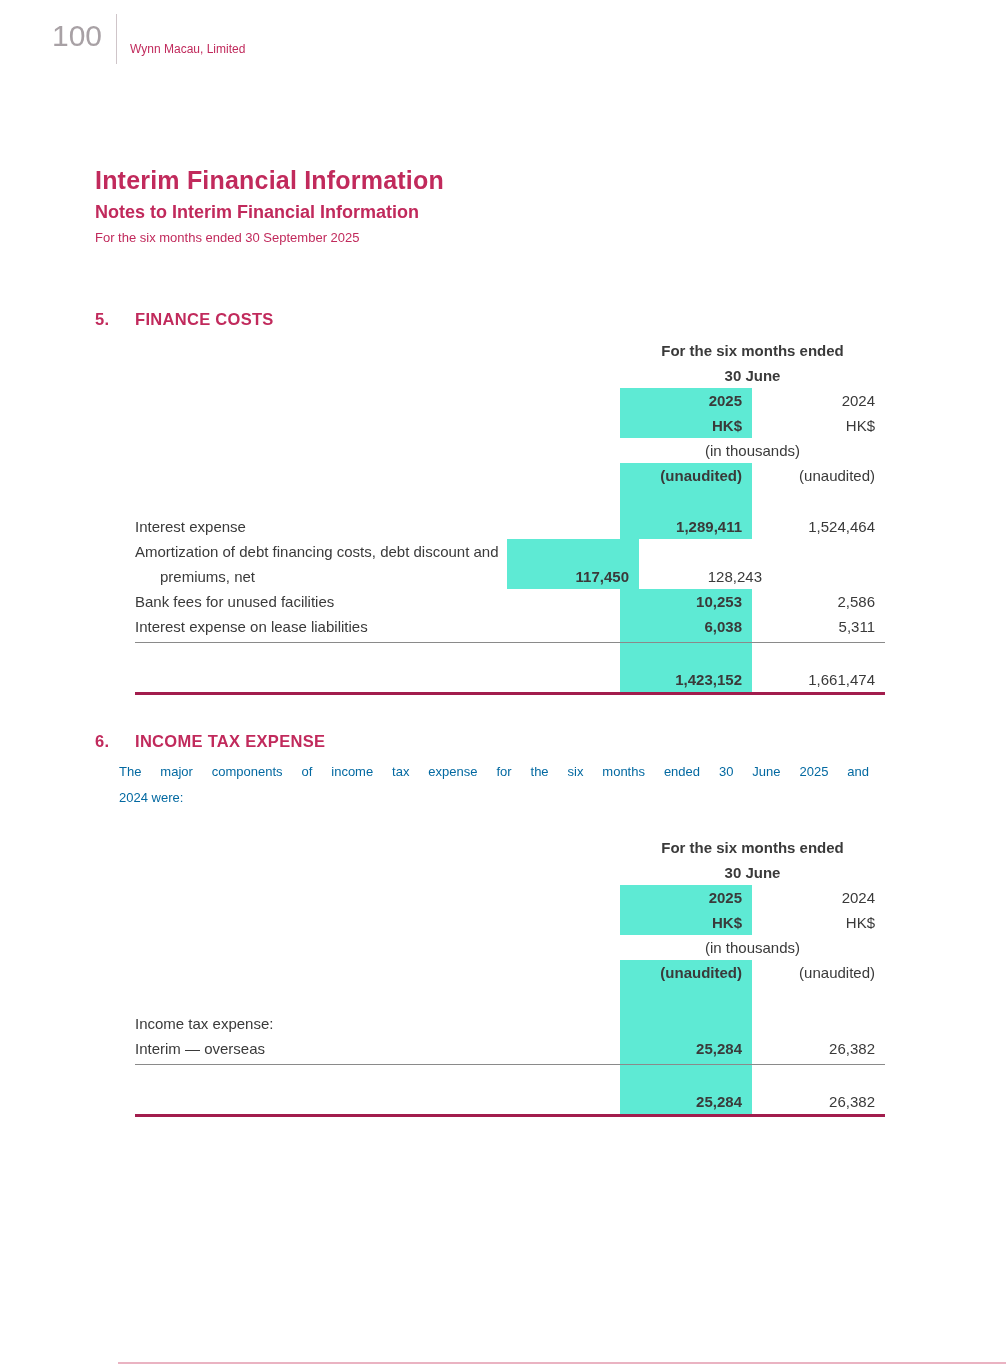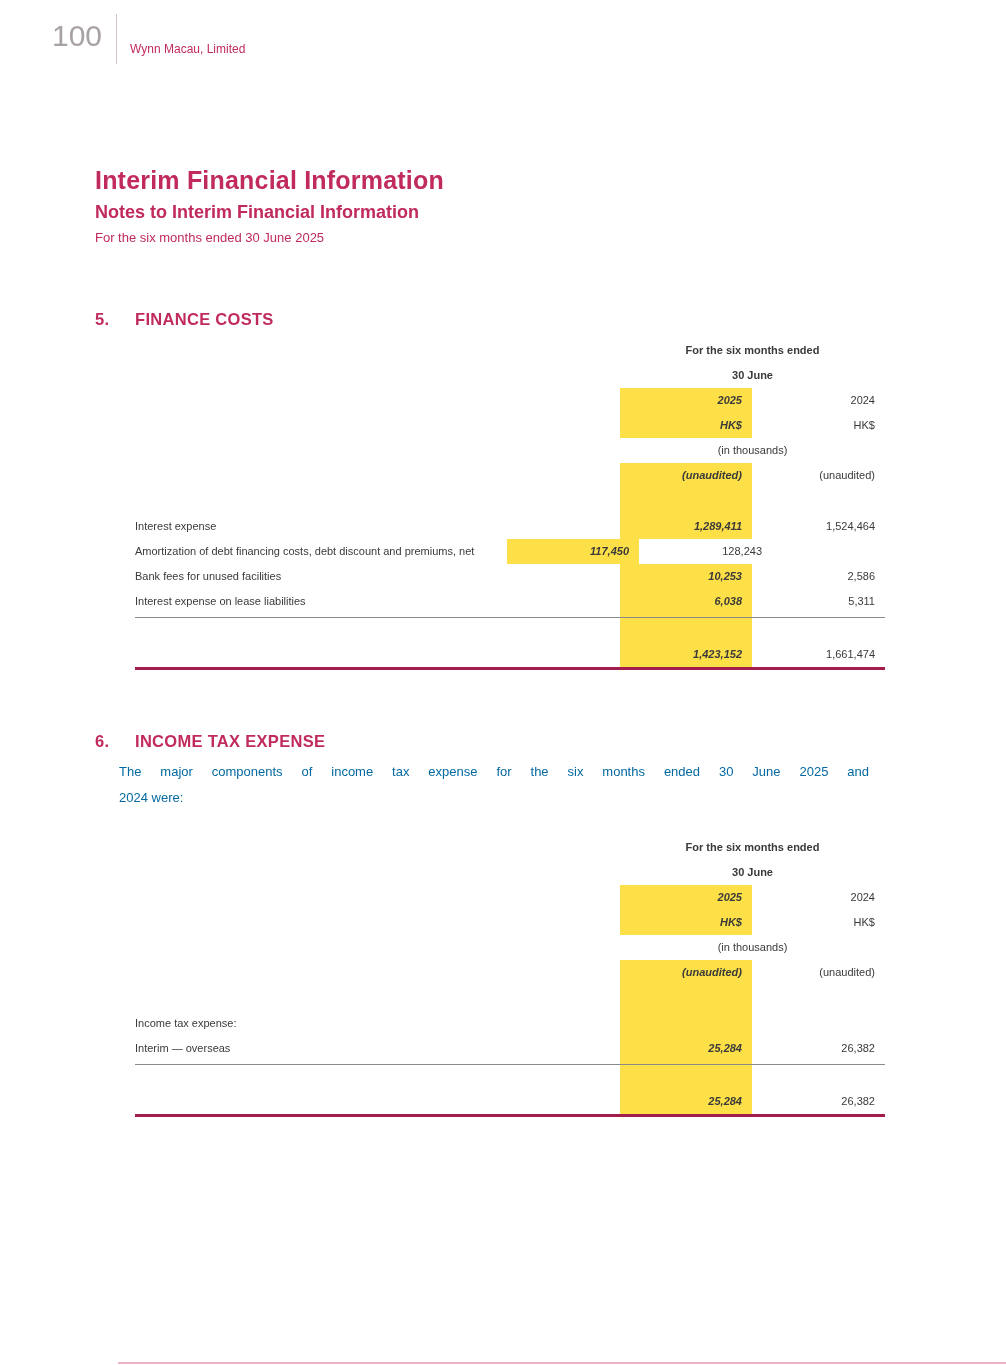--- a/index.html
+++ b/index.html
@@ -28,29 +28,29 @@
   .sec5 { top:310px; }
   .sec6 { top:732px; }
   .sec-head { display:flex; font-size:16.5px; font-weight:700; color:#c12a5c; letter-spacing:.3px; }
   .sec-num { width:40px; }
 
   .intro { margin:8px 0 0 24px; width:750px; font-size:13px; line-height:26px; color:#0369a1; }
   .intro .l1 { display:block; text-align:justify; text-align-last:justify; }
   .intro .l2 { display:block; }
 
   
-  .fintable { margin-left:40px; width:750px; font-size:11px; margin-top:9px; }
+  .fintable { margin-left:40px; width:750px; font-size:15px; margin-top:9px; }
   .sec6 .fintable { margin-top:24px; }
   .trow { display:flex; align-items:stretch; }
   .trow .c { line-height:25px; }
   .label { width:485px; }
   .v1 { width:132px; padding-right:10px; text-align:right; display:flex; flex-direction:column; justify-content:flex-end; }
   .v2 { width:133px; padding-right:10px; text-align:right; display:flex; flex-direction:column; justify-content:flex-end; }
   .span2 { width:265px; text-align:center; }
-  .hl { background:#fde047;font-style:italic; }
+  .hl { background:#5eead4; }
   .b { font-weight:700; }
   .tall .label { padding-left:25px; text-indent:-25px; max-width:372px; }
   .sp26 { height:26px; }
   .sp24 { height:24px; }
   .rulerow { height:4px; }
   .rulerow .c { border-bottom:1px solid #8a8a8a; line-height:normal; }
   .redrule { height:3px; background:#a21d4d; }
 
   .footer-rule { position:absolute; left:118px; right:0; bottom:1px; height:2px; background:#eab3c2; }
 </style>
@@ -61,21 +61,21 @@
 
   <div class="masthead">
     <span class="page-num">100</span>
     <span class="mast-divider"></span>
     <span class="company">Wynn Macau, Limited</span>
   </div>
 
   <div class="doc-header">
     <div class="doc-title">Interim Financial Information</div>
     <div class="doc-subtitle">Notes to Interim Financial Information</div>
-    <div class="doc-period">For the six months ended 30 June 2025</div>
+    <div class="doc-period">For the six months ended 30 September 2025</div>
   </div>
 
   <div class="section sec5">
     <div class="sec-head">
       <span class="sec-num">5.</span>
       <span class="sec-title">FINANCE COSTS</span>
     </div>
 
     <div class="fintable">
       <div class="trow">

